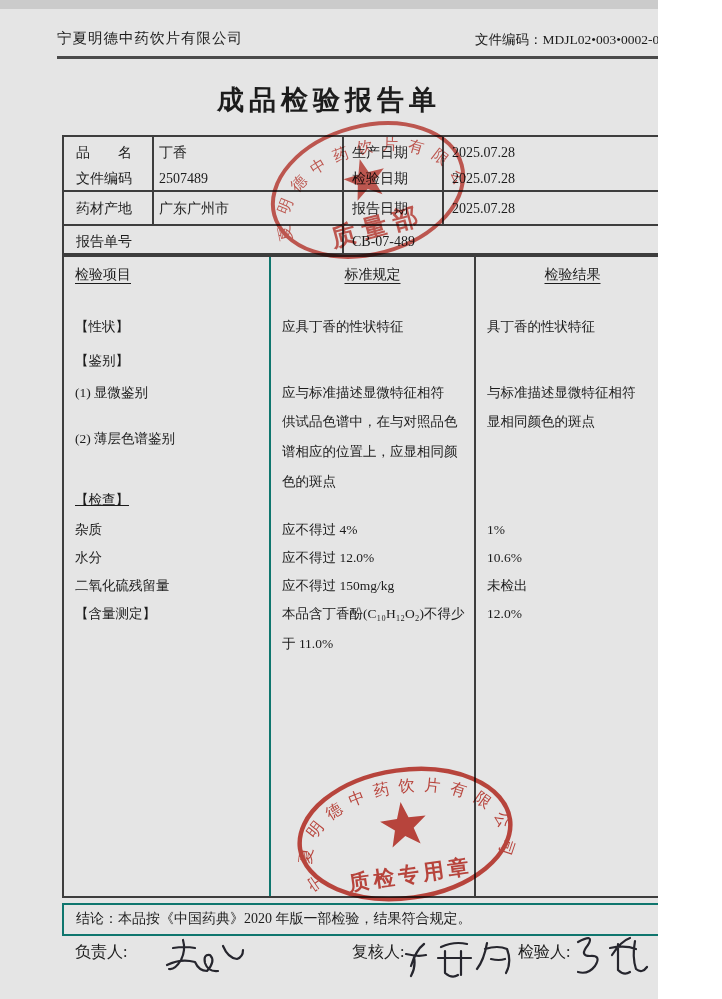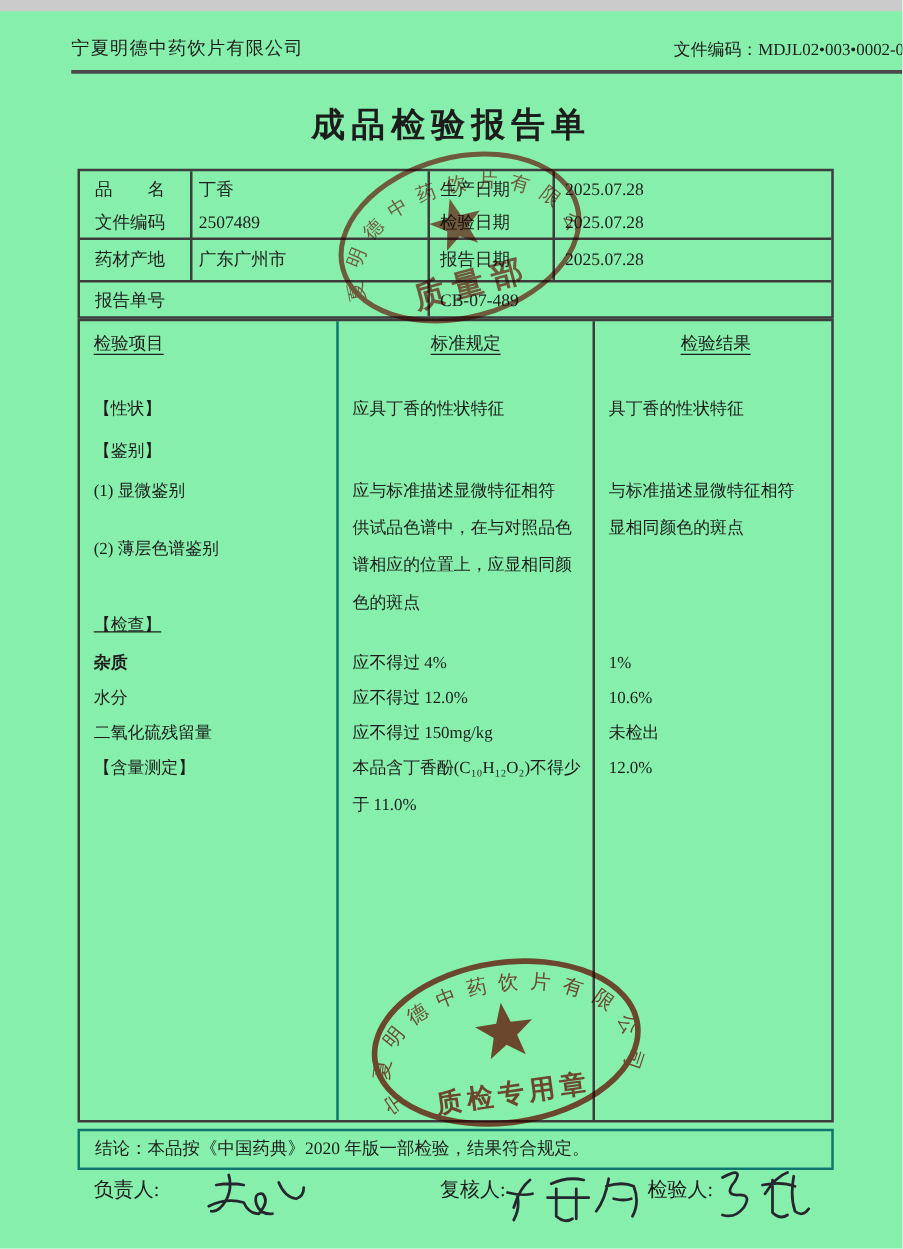--- a/index.html
+++ b/index.html
@@ -1,17 +1,17 @@
 <!DOCTYPE html>
 <html><head>
 <meta charset="utf-8">
 <style>
   html,body{margin:0;padding:0;background:#ffffff;}
   .page{
-    position:relative;width:722px;height:999px;background:#86efac;overflow:hidden;
+    position:relative;width:658px;height:999px;background:#e5e5e5;overflow:hidden;
     font-family:"Liberation Serif","DejaVu Serif",serif;color:#1c1c1c;font-size:14px;
   }
   .scan-edge{position:absolute;left:0;top:0;width:722px;height:9px;background:#cbcbcb;}
   
   .hdr-left{position:absolute;left:57px;top:29px;font-size:14.5px;letter-spacing:1px;}
   .hdr-right{position:absolute;right:-8px;top:31px;font-size:13.5px;white-space:nowrap;}
   .hdr-rule{position:absolute;left:57px;right:0;top:56px;height:3px;background:#4a4a4a;}
   .title{position:absolute;left:0;top:82px;width:100%;text-align:center;
          font-size:27px;font-weight:bold;letter-spacing:5px;}
   
@@ -86,21 +86,21 @@
   </div>
 
   <div class="mtable">
     <div class="mcol mcol1">
       <div class="mhead mhead-left">检验项目</div>
       <div class="mline" style="top:55px;">【性状】</div>
       <div class="mline" style="top:89px;">【鉴别】</div>
       <div class="mline" style="top:121px;">(1) 显微鉴别</div>
       <div class="mline" style="top:150px;margin-top:17px;">(2) 薄层色谱鉴别</div>
       <div class="mline" style="top:228px;text-decoration:underline;">【检查】</div>
-      <div class="mline" style="top:258px;font-weight:bold;">杂质</div>
+      <div class="mline" style="top:258px;">杂质</div>
       <div class="mline" style="top:286px;">水分</div>
       <div class="mline" style="top:314px;">二氧化硫残留量</div>
       <div class="mline" style="top:342px;">【含量测定】</div>
     </div>
     <div class="mcol mcol2">
       <div class="mhead">标准规定</div>
       <div class="mline" style="top:55px;">应具丁香的性状特征</div>
       <div class="mline" style="top:121px;">应与标准描述显微特征相符</div>
       <div class="mline" style="top:150px;">供试品色谱中，在与对照品色谱相应的位置上，应显相同颜色的斑点</div>
       <div class="mline" style="top:258px;">应不得过 4%</div>

